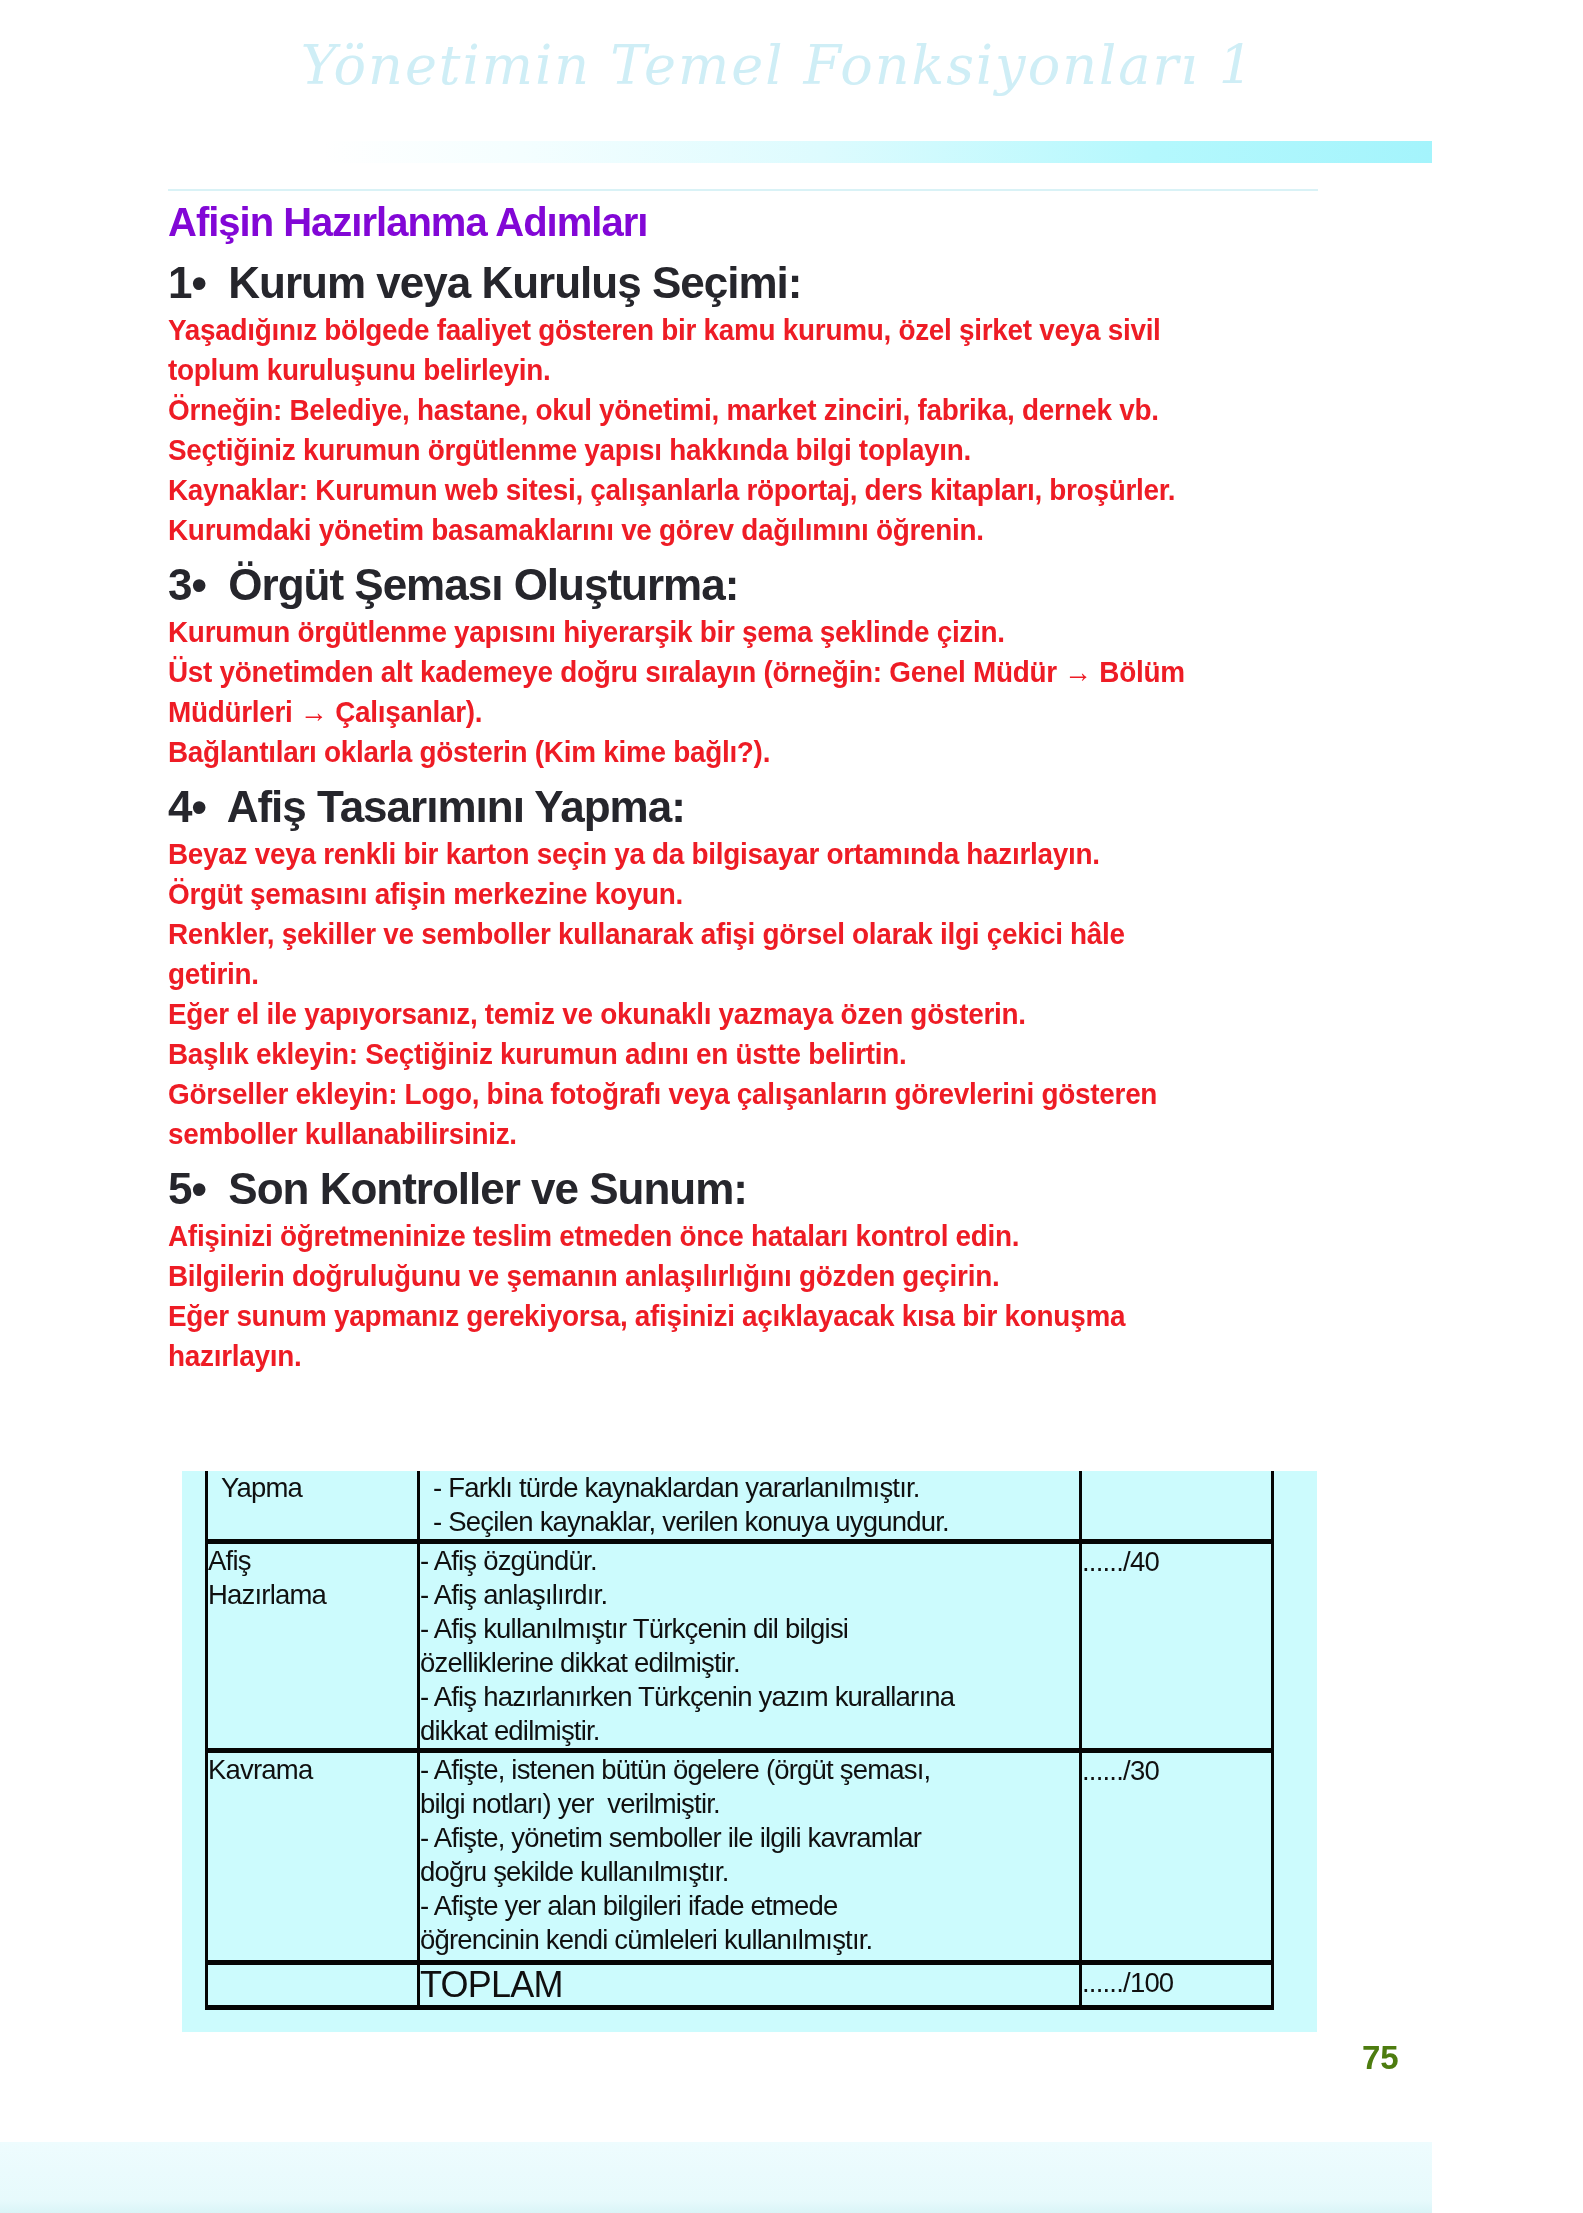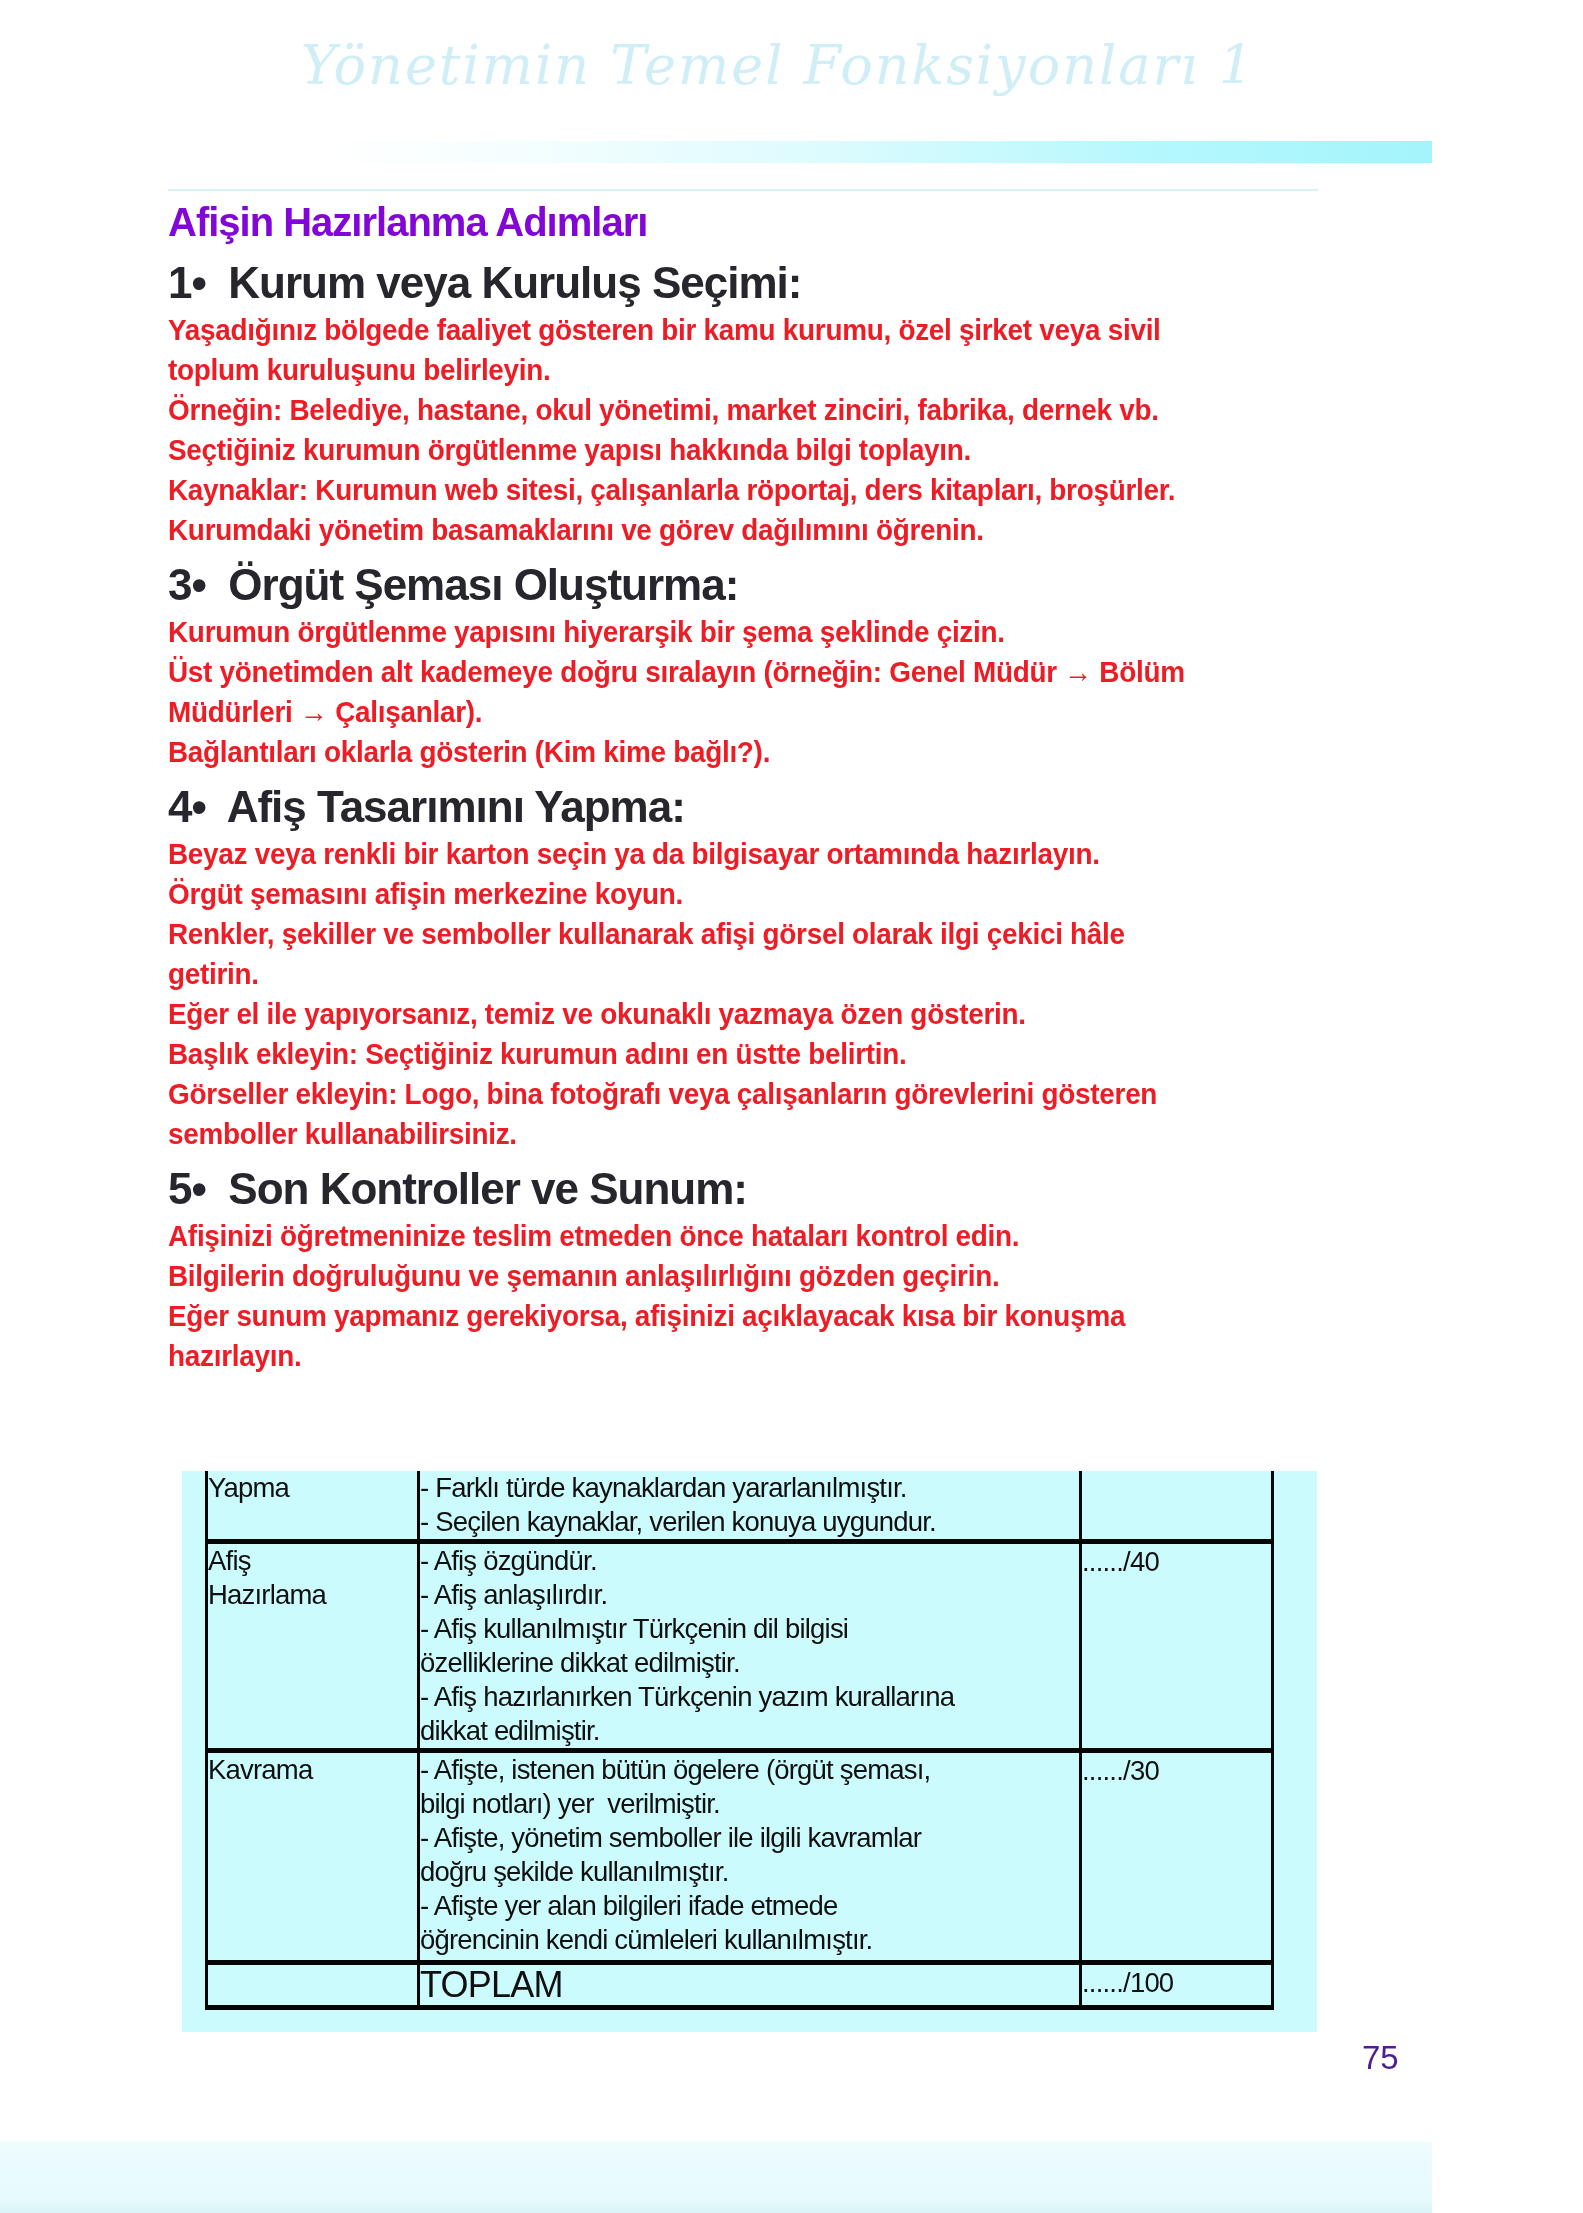--- a/index.html
+++ b/index.html
@@ -46,34 +46,34 @@
     font-family:"Liberation Sans",sans-serif;font-size:27.5px;color:#101010;
     letter-spacing:-0.8px;
   }
   table.rubric td{vertical-align:top;padding:0;}
   .col-crit{width:212px;}
   .col-desc{width:662px;}
   .col-score{width:192px;}
   td.crit{border-left:3px solid #050505;border-right:3px solid #050505;padding:4px 6px 0 10px;}
   td.desc{border-right:3px solid #050505;padding:4px 6px 0 12px;}
   td.score{border-right:3px solid #050505;padding:4px 6px 0 10px;}
-  tr.r-yapma td{height:62px;border-bottom:5px solid #050505;}
+  tr.r-yapma td{height:62px;border-bottom:5px solid #050505;padding-left:13px;}
   tr.r-afis td{height:204px;border-bottom:5px solid #050505;}
   tr.r-kavrama td{height:207px;border-bottom:5px solid #050505;}
   tr.r-toplam td{height:40px;border-bottom:5px solid #050505;}
   .tline{line-height:34px;white-space:pre;}
   .toplam-cell{padding-right:10px;line-height:40px;font-size:36px;}
   .score-text{line-height:36px;}
   
   .bottom-strip{
     position:absolute;left:0;top:2142px;width:100%;height:71px;
     background:linear-gradient(180deg,#eefcfe 0%,#e7fafc 82%,#d9f4f7 100%);
   }
   .page-number{
-    position:absolute;left:1362px;top:2040px;font-size:33px;color:#4c1d95;line-height:36px;
+    position:absolute;left:1362px;top:2040px;font-size:33px;color:#4d7c0f;line-height:36px;font-weight:bold;
   }
 </style>
 </head>
 <body>
 
 <div class="page">
 
   <div class="script-header">Yönetimin Temel Fonksiyonları 1</div>
   <div class="gradient-bar"></div>
   <div class="rule"></div>

